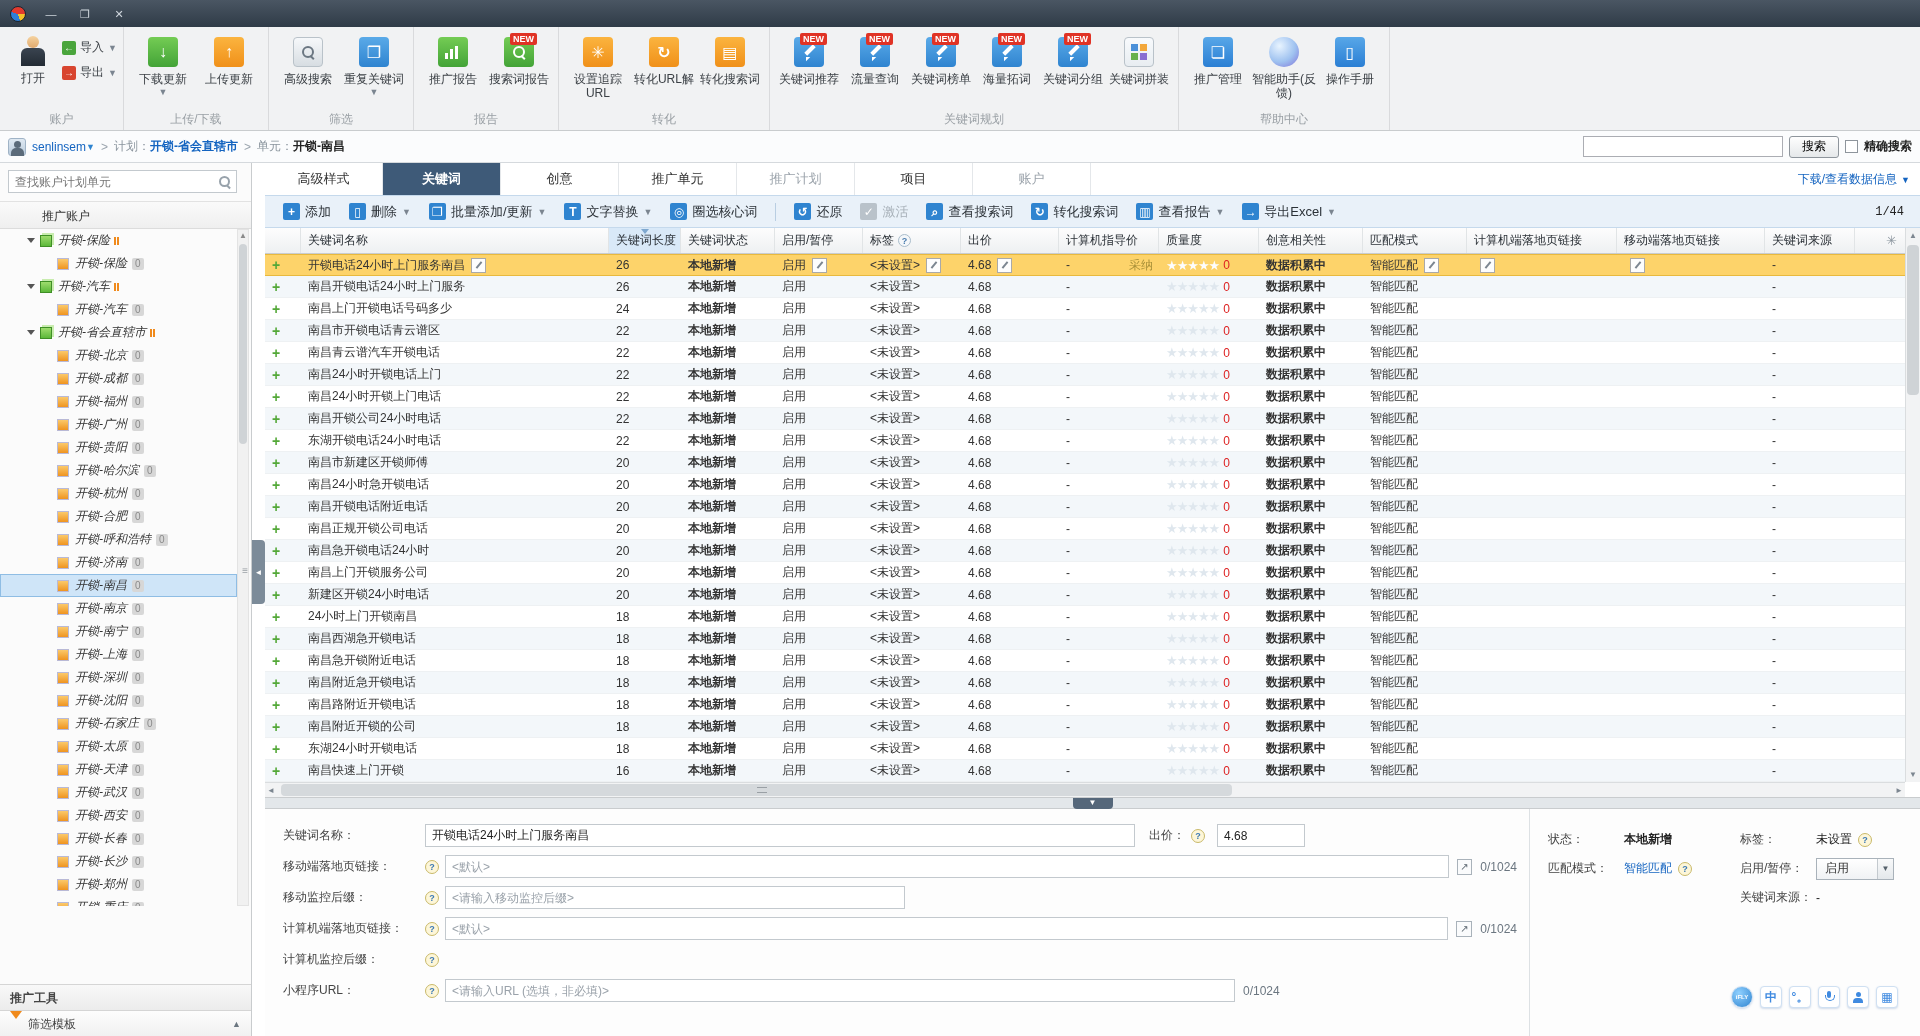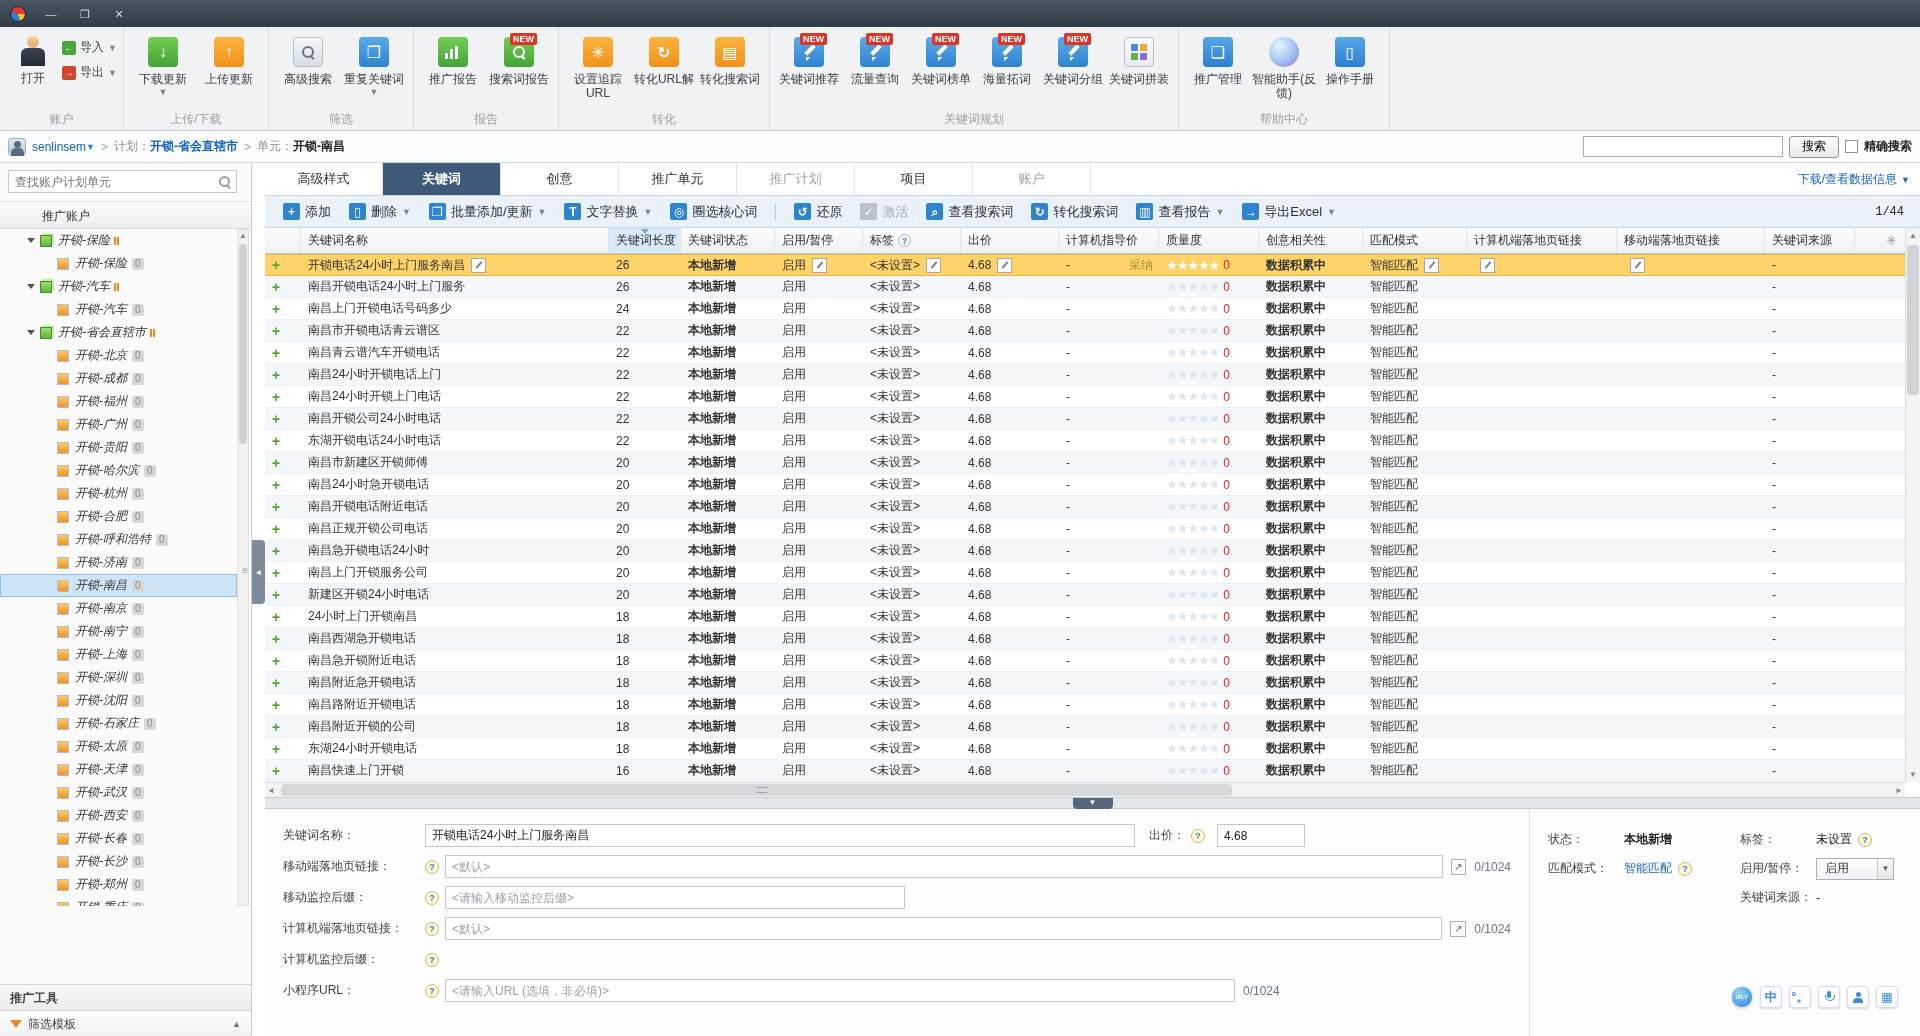--- a/index.html
+++ b/index.html
@@ -88,21 +88,21 @@
   .tlabel{font-style:italic;color:#333;}
   .pausebadge{display:inline-flex;gap:1px;margin-left:4px;}
   .pausebadge i{display:block;width:2px;height:8px;background:#f08a1c;}
   .zerobadge{margin-left:5px;background:#d7d7d7;color:#8a8a8a;font-size:10px;font-style:normal;padding:0 3px;border-radius:2px;line-height:12px;}
   
   #tree-scroll{position:absolute;right:2px;top:66px;bottom:130px;width:12px;background:#f1f1f1;border:1px solid #e3e3e3;}
   #tree-scroll .sb-up{position:absolute;top:0;left:0;right:0;height:12px;color:#8a8a8a;font-size:8px;text-align:center;line-height:12px;}
   #tree-scroll .sb-thumb{position:absolute;top:14px;left:1px;right:1px;height:200px;background:#cfd3d6;border-radius:4px;}
   #tree-grip{position:absolute;right:3px;top:46%;color:#9aa0a5;font-size:10px;}
   #side-tools{position:absolute;left:0;bottom:26px;width:100%;height:26px;line-height:26px;background:linear-gradient(#f8f8f8,#ececec);border-top:1px solid #d5d5d5;padding-left:10px;font-weight:bold;color:#444;cursor:pointer;}
-  #side-filter{position:absolute;left:0;bottom:0;width:100%;height:26px;line-height:26px;background:linear-gradient(#fdfdfd,#f1f1f1);border-top:1px solid #d5d5d5;padding-left:10px;color:#444;cursor:pointer;display:flex;align-items:center;gap:6px;}
+  #side-filter{position:absolute;left:0;bottom:0;width:100%;height:26px;line-height:26px;background:linear-gradient(#fdfdfd,#f1f1f1);border-top:1px solid #d5d5d5;padding-left:10px;color:#444;cursor:pointer;display:flex;align-items:flex-start;gap:6px;}
   .funnel{width:0;height:0;border-left:6px solid transparent;border-right:6px solid transparent;border-top:8px solid #f08a1c;position:relative;}
   #side-filter .collapse{margin-left:auto;margin-right:10px;color:#6b7680;font-size:9px;}
   #side-handle{position:absolute;left:252px;top:540px;width:13px;height:64px;background:#7c8b99;border-radius:0 4px 4px 0;color:#fff;display:flex;align-items:center;justify-content:center;font-size:8px;cursor:pointer;z-index:5;}
 
   
   #main{position:absolute;left:265px;top:163px;right:0;bottom:0;background:#fff;}
   #tabs{position:absolute;left:0;top:0;width:100%;height:33px;background:#fff;border-bottom:1px solid #c5d9ec;display:flex;align-items:stretch;}
   .tab{min-width:118px;display:flex;align-items:center;justify-content:center;font-size:13px;color:#333;cursor:pointer;border-right:1px solid #e4e7ea;}
   .tab.active{background:#3e5a78;color:#fff;font-weight:bold;}
   .tab.dim{color:#9aa2aa;}
@@ -147,21 +147,21 @@
   #hscroll{position:absolute;left:0;top:619px;right:15px;height:15px;background:#f2f3f4;border-top:1px solid #dadddf;}
   #hscroll .sb-thumb{position:absolute;left:16px;top:1px;width:58%;height:12px;background:#d5d9dc;border-radius:4px;}
   #hscroll .sb-thumb i{position:absolute;left:50%;top:3px;width:10px;height:6px;border-top:1px solid #9aa0a5;border-bottom:1px solid #9aa0a5;}
   #hscroll .sb-l{position:absolute;left:2px;top:3px;font-size:8px;color:#7c8690;}
   #hscroll .sb-r{position:absolute;right:2px;top:3px;font-size:8px;color:#7c8690;}
   #gsplitter{position:absolute;left:0;top:634px;right:0;height:12px;background:#e3e7ea;border-top:1px solid #c9ccce;border-bottom:1px solid #c9ccce;}
   #gsplitter .knob{position:absolute;left:50%;top:0;width:40px;height:11px;margin-left:-20px;background:#55677a;border-radius:0 0 4px 4px;color:#fff;font-size:8px;text-align:center;line-height:10px;cursor:pointer;}
 
   
   #detail{position:absolute;left:0;top:646px;right:0;bottom:0;background:#fdfdfd;display:flex;}
-  #dform{width:1265px;border-right:1px solid #dde1e4;padding:14px 18px 0 18px;position:relative;}
+  #dform{width:1265px;border-right:1px solid #dde1e4;padding:14px 12px 0 18px;position:relative;}
   .frow{display:flex;align-items:center;height:25px;margin-bottom:6px;}
   .flabel{width:142px;color:#444;font-size:12px;flex:none;}
   .fhelp{flex:none;width:14px;height:14px;border-radius:50%;background:#fdf6d8;border:1px solid #c9b96a;color:#3a78b5;font-size:9px;font-weight:bold;display:inline-flex;align-items:center;justify-content:center;margin-right:6px;cursor:pointer;}
   .finput{height:23px;border:1px solid #c3c9ce;background:#fff;padding:0 6px;font-size:12px;color:#222;}
   .finput::placeholder{color:#9aa2aa;}
   .flink{margin-left:8px;width:16px;height:16px;border:1px solid #a9b2ba;color:#58636d;display:inline-flex;align-items:center;justify-content:center;font-size:10px;cursor:pointer;background:#fafbfc;}
   .fcounter{margin-left:8px;color:#6b7680;font-size:12px;}
   .bid-wrap{display:flex;align-items:center;margin-left:14px;gap:6px;}
   .bid-label{color:#444;}
   #dinfo{flex:1;position:relative;padding:16px 0 0 18px;}

